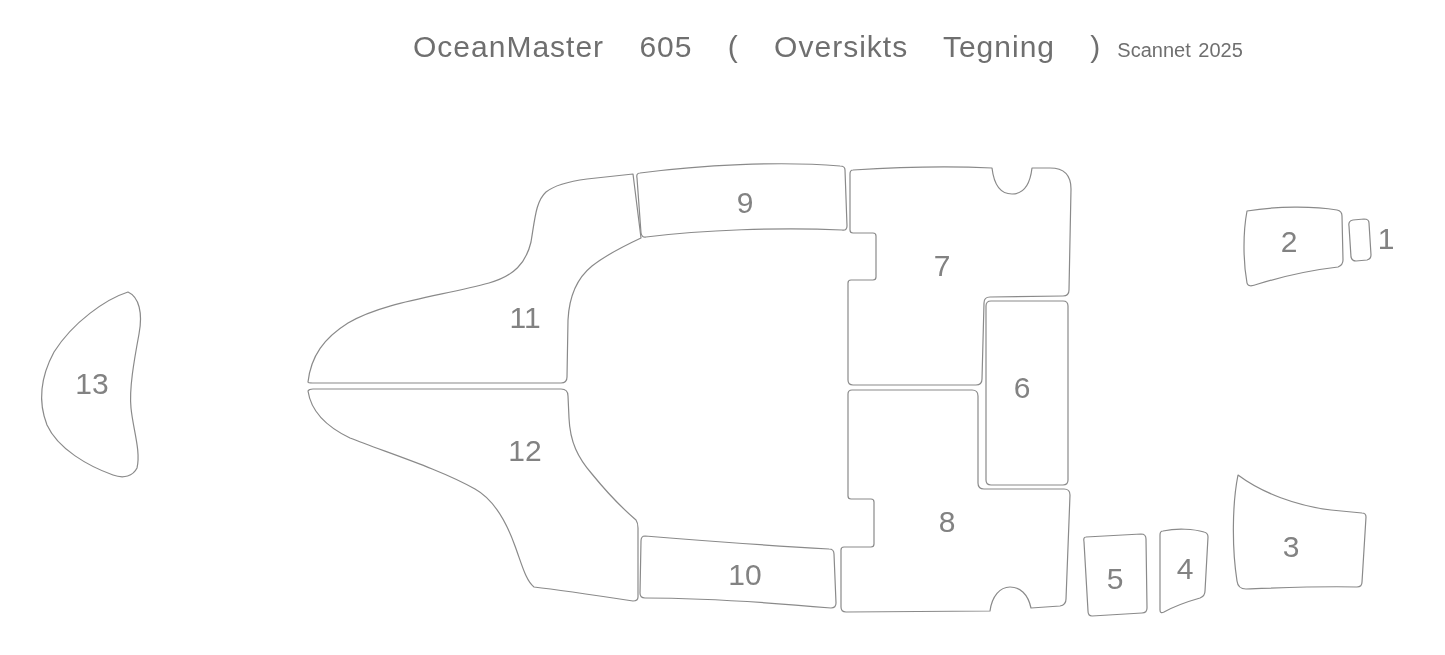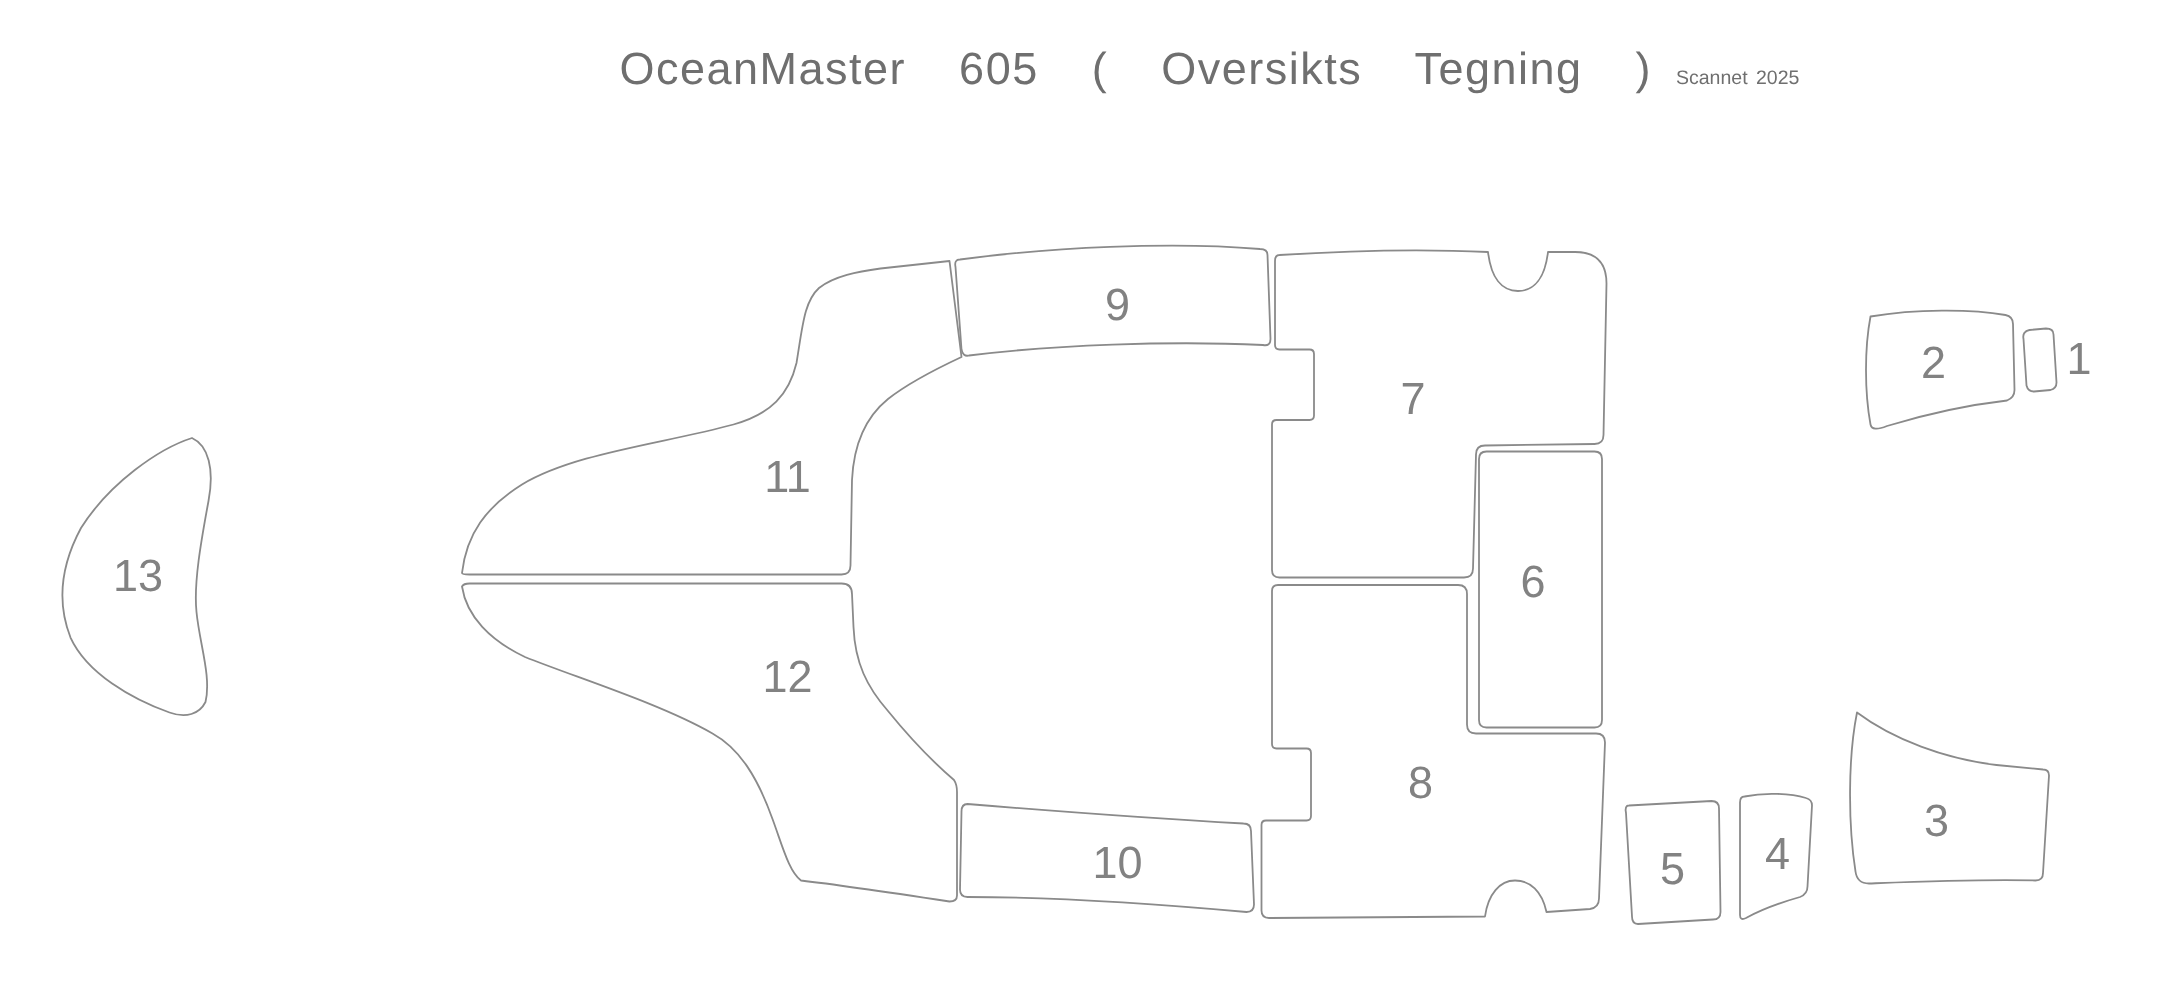--- a/index.html
+++ b/index.html
@@ -19,21 +19,21 @@
   .title-row{
     position:absolute;left:413px;top:30px;
     display:flex;align-items:baseline;gap:16px;
     white-space:pre;color:var(--title);
   }
   .title-main{
     font-size:30px;font-weight:300;
     letter-spacing:1px;word-spacing:26px;
   }
   .title-note{
-    font-size:13px;font-weight:300;
+    font-size:20px;font-weight:300;
     letter-spacing:0px;word-spacing:2px;
   }
   svg.drawing{position:absolute;left:0;top:0;}
   .panel-outline{
     fill:none;
     stroke:var(--line);
     stroke-width:1.2;
     stroke-linejoin:round;
     stroke-linecap:round;
   }

